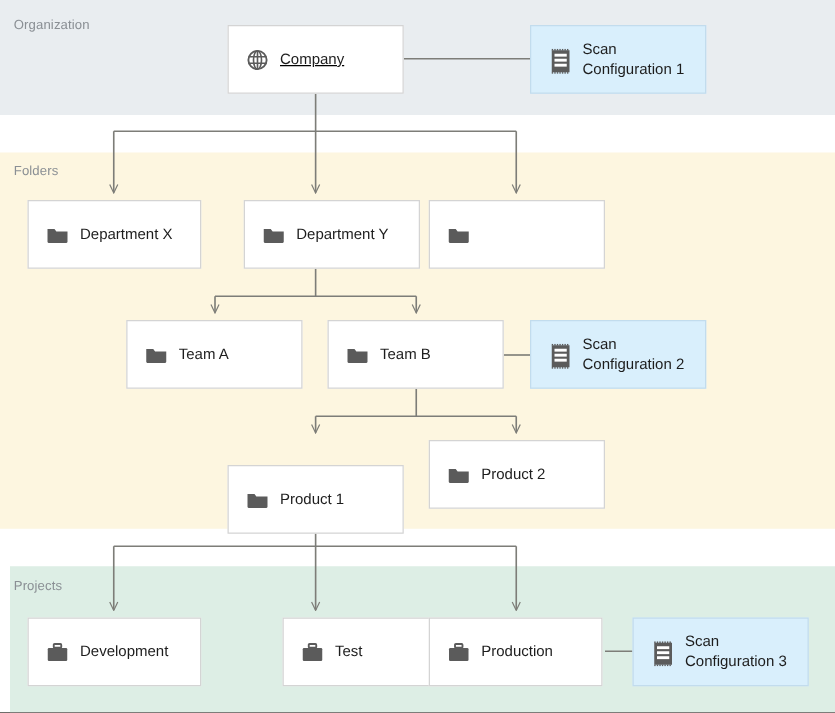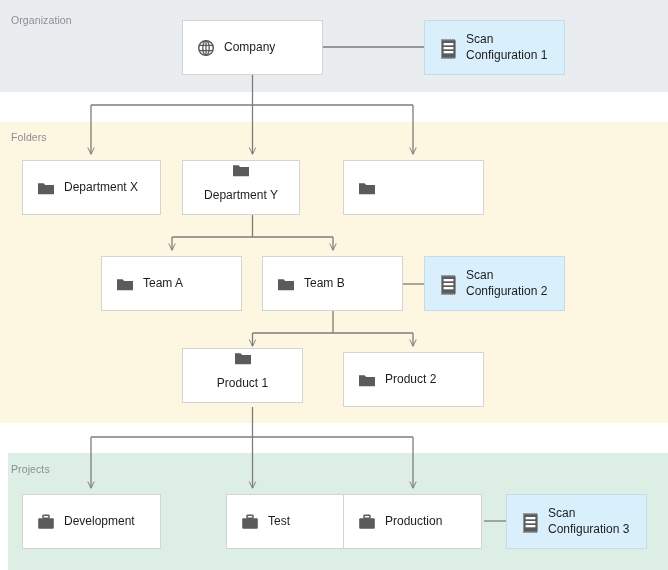--- a/index.html
+++ b/index.html
@@ -128,21 +128,21 @@
       <path d="M 91 437 H 413"></path>
       <path d="M 91 437 V 488" marker-end="url(#arw)"></path>
       <path d="M 252.5 437 V 488" marker-end="url(#arw)"></path>
       <path d="M 413 437 V 488" marker-end="url(#arw)"></path>
 
       <path d="M 484 521 H 506"></path>
     </g>
   </svg>
 
   <div id="nodes">
-      <div class="node" style="left: 182px; top: 20px; width: 141px; height: 55px;">
+      <div class="node" style="left: 182px; top: 20px; width: 141px; height: 55px; text-decoration: underline;">
         <span class="icon">
           <svg width="18" height="18" viewBox="0 0 18 18">
             <circle cx="9" cy="9" r="7.3" fill="none" stroke="#5b5b5b" stroke-width="1.5"></circle>
             <ellipse cx="9" cy="9" rx="3.2" ry="7.3" fill="none" stroke="#5b5b5b" stroke-width="1.3"></ellipse>
             <line x1="1.9" y1="6.4" x2="16.1" y2="6.4" stroke="#5b5b5b" stroke-width="1.3"></line>
             <line x1="1.9" y1="11.6" x2="16.1" y2="11.6" stroke="#5b5b5b" stroke-width="1.3"></line>
             <line x1="9" y1="1.7" x2="9" y2="16.3" stroke="#5b5b5b" stroke-width="1.3"></line>
           </svg>
         </span>
         <span class="node-label">Company</span>
@@ -174,21 +174,21 @@
 Configuration 1</span>
       </div>
       <div class="node" style="left: 22px; top: 160px; width: 139px; height: 55px;">
         <span class="icon">
           <svg width="18" height="18" viewBox="0 0 18 18">
             <path d="M1 4.2 h5.6 l1.5 1.9 H17 v8.3 a0.9 0.9 0 0 1 -0.9 0.9 H1.9 A0.9 0.9 0 0 1 1 14.4 Z" fill="#5b5b5b"></path>
           </svg>
         </span>
         <span class="node-label">Department X</span>
       </div>
-      <div class="node" style="left: 182px; top: 160px; width: 118px; height: 55px; flex-direction: column;">
+      <div class="node" style="left: 195px; top: 160px; width: 141px; height: 55px;">
         <span class="icon">
           <svg width="18" height="18" viewBox="0 0 18 18">
             <path d="M1 4.2 h5.6 l1.5 1.9 H17 v8.3 a0.9 0.9 0 0 1 -0.9 0.9 H1.9 A0.9 0.9 0 0 1 1 14.4 Z" fill="#5b5b5b"></path>
           </svg>
         </span>
         <span class="node-label">Department Y</span>
       </div>
       <div class="node" style="left: 343px; top: 160px; width: 141px; height: 55px;">
         <span class="icon">
           <svg width="18" height="18" viewBox="0 0 18 18">
@@ -231,21 +231,21 @@
             <rect x="14.58" y="0" width="1.1" height="1.4" fill="#5b5b5b"></rect>
             <rect x="14.58" y="18.7" width="1.1" height="1.4" fill="#5b5b5b"></rect>
             <rect x="4.6" y="4.0" width="9.8" height="2.3" fill="#ffffff"></rect>
             <rect x="4.6" y="8.0" width="9.8" height="2.3" fill="#ffffff"></rect>
             <rect x="4.6" y="12.0" width="9.8" height="2.3" fill="#ffffff"></rect>
           </svg>
         </span>
         <span class="node-label">Scan
 Configuration 2</span>
       </div>
-      <div class="node" style="left: 182px; top: 348px; width: 121px; height: 55px; flex-direction: column;">
+      <div class="node" style="left: 182px; top: 372px; width: 141px; height: 55px;">
         <span class="icon">
           <svg width="18" height="18" viewBox="0 0 18 18">
             <path d="M1 4.2 h5.6 l1.5 1.9 H17 v8.3 a0.9 0.9 0 0 1 -0.9 0.9 H1.9 A0.9 0.9 0 0 1 1 14.4 Z" fill="#5b5b5b"></path>
           </svg>
         </span>
         <span class="node-label">Product 1</span>
       </div>
       <div class="node" style="left: 343px; top: 352px; width: 141px; height: 55px;">
         <span class="icon">
           <svg width="18" height="18" viewBox="0 0 18 18">

